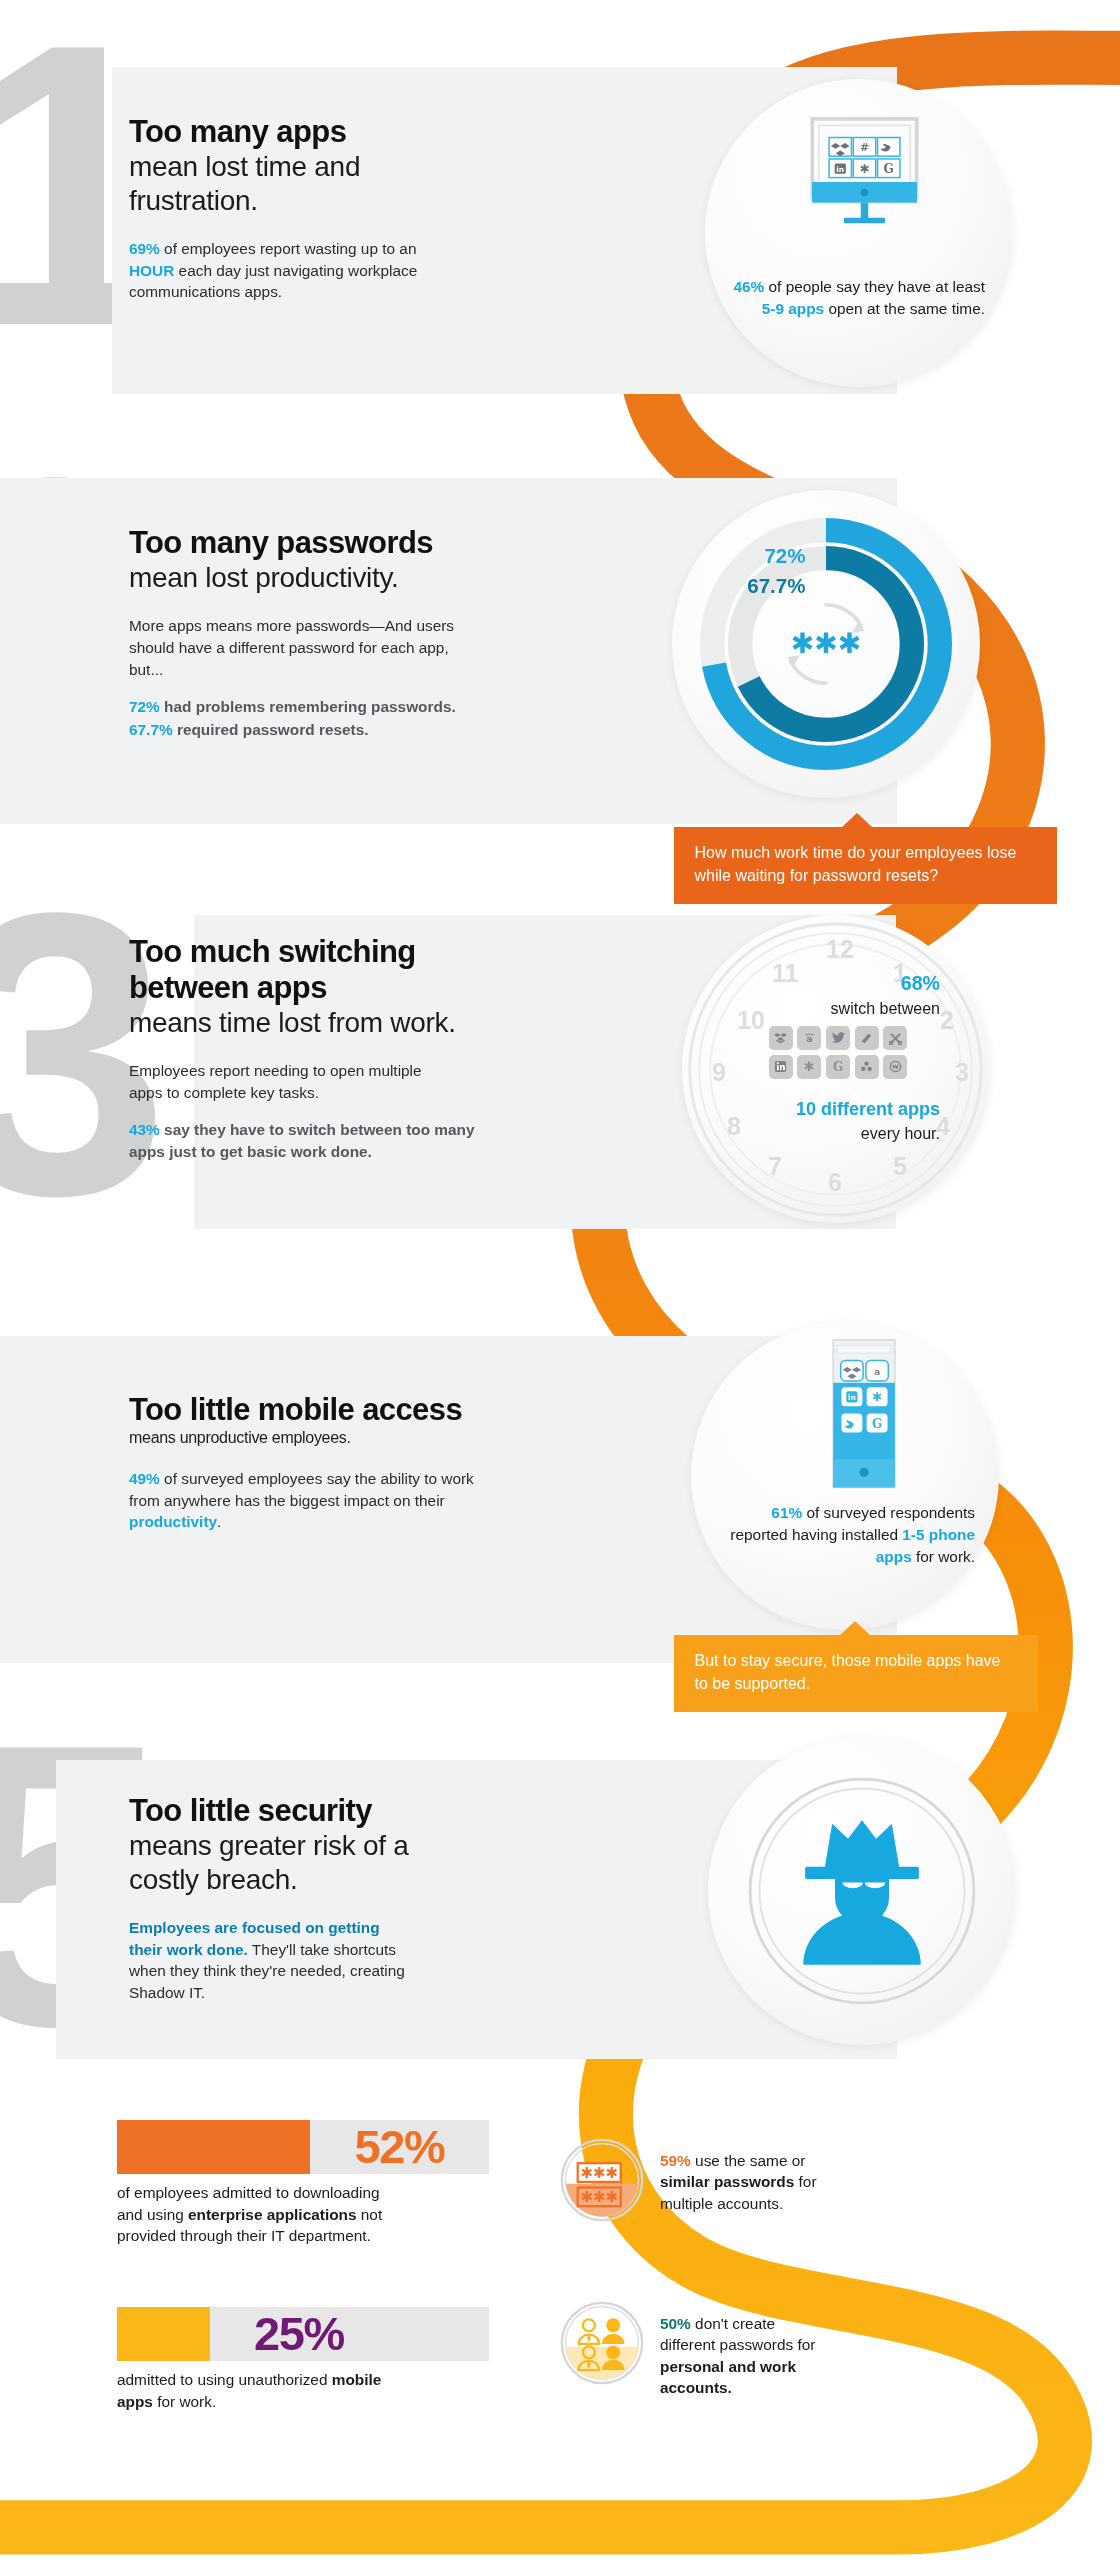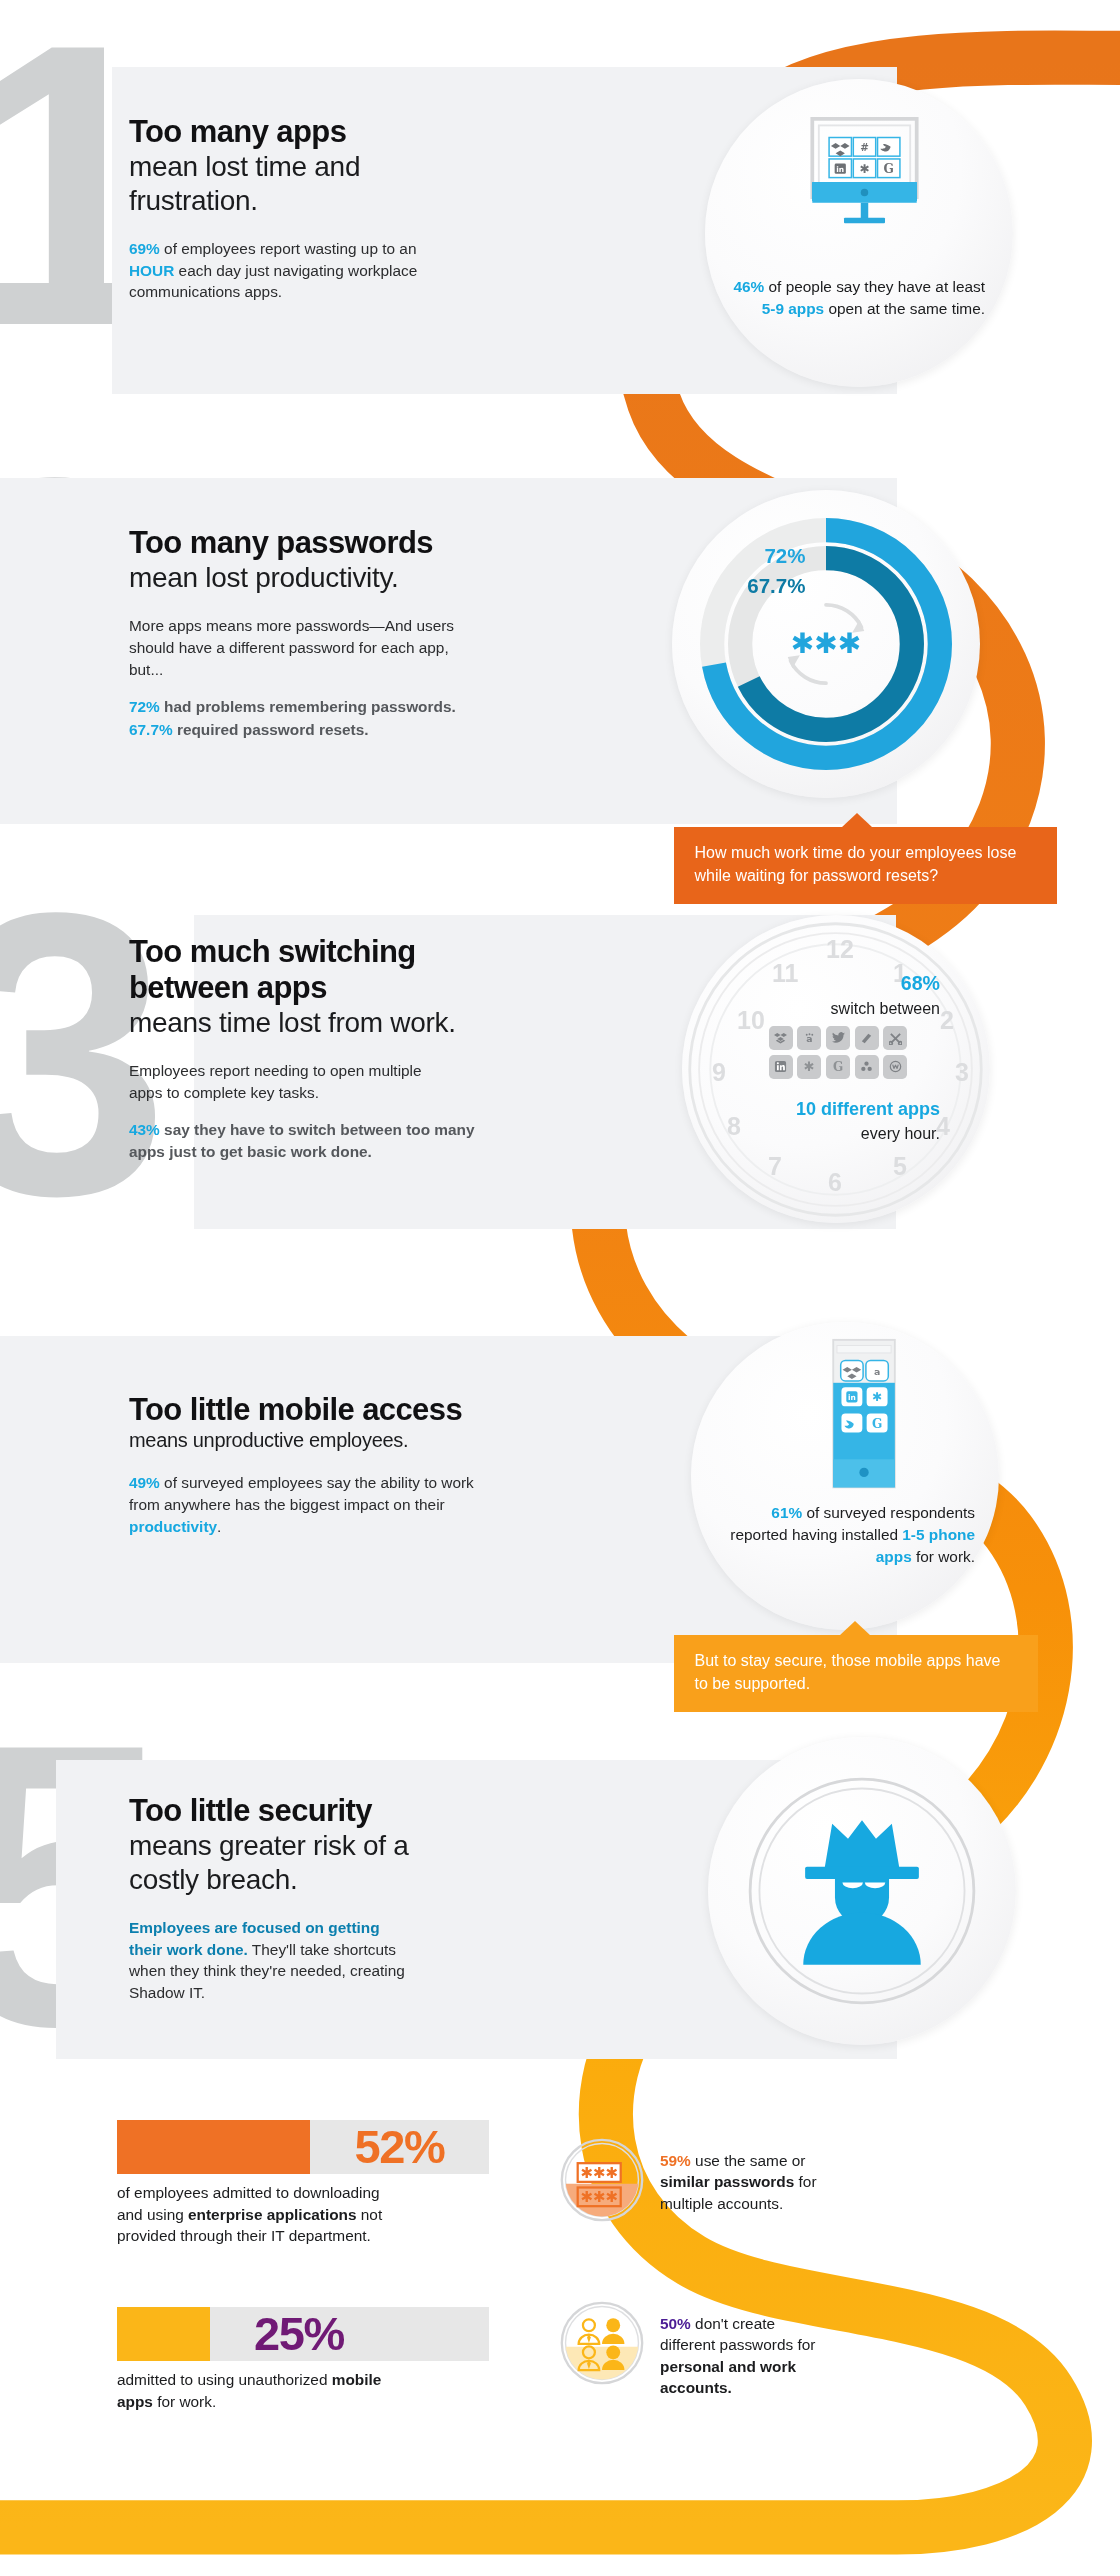--- a/index.html
+++ b/index.html
@@ -126,21 +126,21 @@
     font-size: 15.4px;
     color: #1b1c1e;
     line-height: 1.38;
   }
 
   
   .statrow { position: absolute; z-index: 6; display: flex; align-items: flex-start; gap: 15px; }
   .statcircle { position: relative; width: 86px; height: 86px; flex: 0 0 86px; }
   .stattext { font-size: 15.4px; color: #1b1c1e; line-height: 1.38; padding-top: 13px; width: 174px; }
   .or { color: #ef7125; font-weight: 700; }
-  .yl { color: #4c1d95; font-weight: 700; }
+  .yl { color: #0f766e; font-weight: 700; }
 
   
   .clocknum {
     position: absolute;
     color: #dcdddf;
     font-weight: 700;
     font-size: 25px;
     line-height: 1;
     user-select: none;
   }
@@ -413,21 +413,21 @@
       <text x="61" y="96" font-size="13" font-weight="700" fill="#35b5e6" text-anchor="middle" font-family="DejaVu Serif, serif">G</text>
     </svg>
   </div>
 
   <div class="bubble-txt" style="left:721px; top:1502px; width:254px;">
     <span class="cy">61%</span><span> of surveyed respondents reported having installed </span><span class="cy">1-5 phone apps</span><span> for work.</span>
   </div>
 
   <div class="copy" style="left:129px; top:1392px; width:369px;">
     <div class="h-bold">Too little mobile access</div>
-    <div class="h-light" style="font-size:20px;">means unproductive employees.</div>
+    <div class="h-light" style="font-size:16px;">means unproductive employees.</div>
     <div class="body-txt" style="width:346px;">
       <span class="cy">49%</span><span> of surveyed employees say the ability to work from anywhere has the biggest impact on their </span><span class="cy">productivity</span><span>.</span>
     </div>
   </div>
 
   <div class="callout" style="left:674px; top:1635px; width:364px; background:#f9a01b;">But to stay secure, those mobile apps have to be supported.</div>
   <div style="position:absolute; z-index:9; left:839px; top:1621px; width:0; height:0;
               border-left:16px solid transparent; border-right:16px solid transparent; border-bottom:15px solid #f9a01b;"></div>
 
   <div class="panel" style="left:56px; top:1760px; width:841px; height:299px;"></div>

